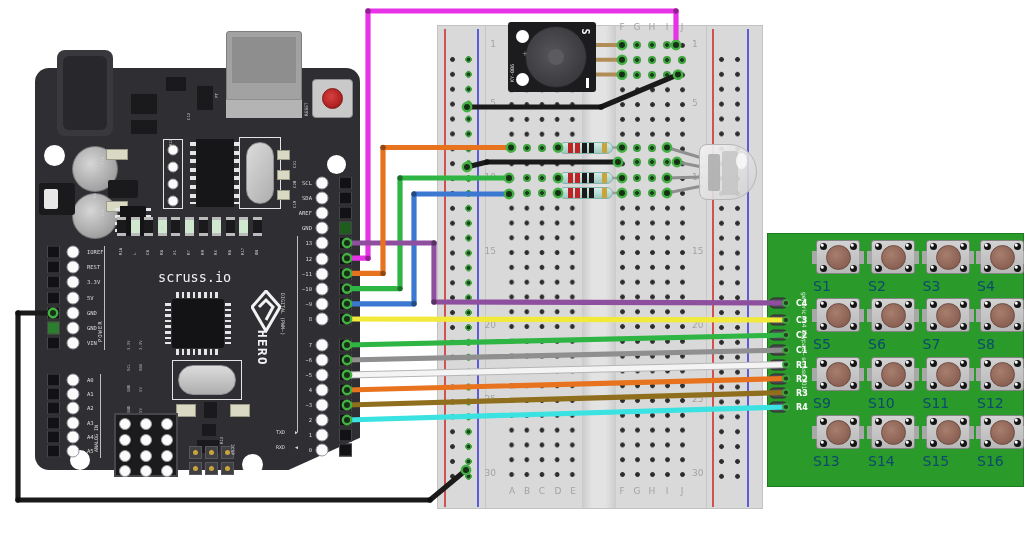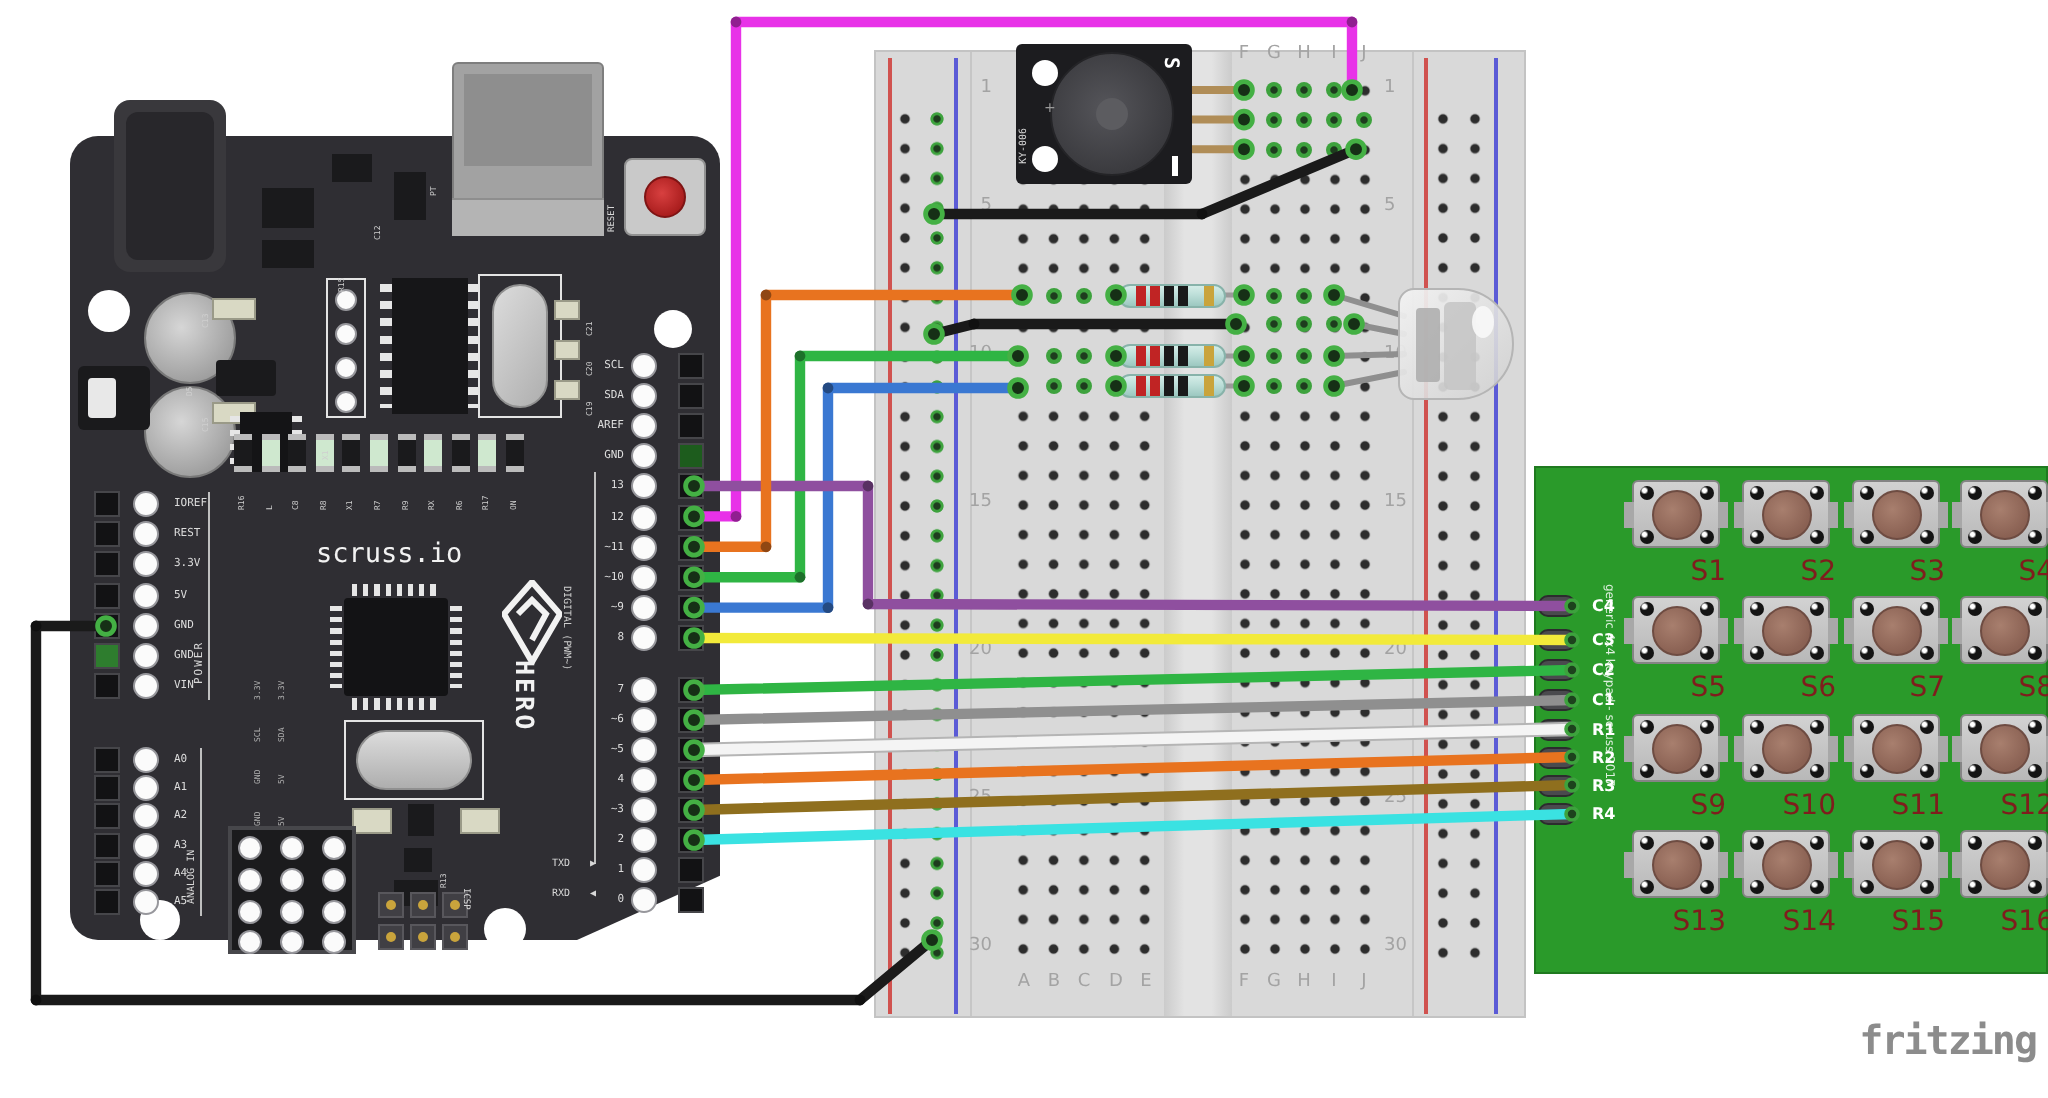--- a/index.html
+++ b/index.html
@@ -26,21 +26,21 @@
   .whiteline{position:absolute;width:1px;background:#d8d8d8;opacity:.85;}
   .mounthole{position:absolute;border-radius:50%;background:#fff;}
   
   #keypad{position:absolute;left:767px;top:233px;width:257px;height:254px;background:#2a9a2a;border:1px solid #1f7a1f;box-sizing:border-box;}
   .kbtn{position:absolute;width:44px;height:34px;background:linear-gradient(#d2d2d2,#b8b8b8);border:1px solid #848484;border-radius:3px;box-sizing:border-box;}
   .kbtn .tab{position:absolute;width:5px;height:13px;background:#a8a8a8;top:10px;}
   .kbtn .cdot{position:absolute;width:7px;height:7px;border-radius:50%;
         background:radial-gradient(circle at 32% 32%,#fff 0 1px,#141414 2px);}
   .kbtn .brown{position:absolute;left:9px;top:4px;width:25px;height:25px;border-radius:50%;
         background:radial-gradient(circle at 40% 38%,#a87f6e,#8a6153 70%);border:1px solid #6e4c42;box-sizing:border-box;}
-  .klabel{position:absolute;color:#7f1d1d;font-size:14px;text-align:right;width:50px;transform:translateX(-50%);font-family:"DejaVu Sans",sans-serif;}
+  .klabel{position:absolute;color:#0c4a6e;font-size:14px;text-align:left;width:50px;transform:translateX(-50%);font-family:"DejaVu Sans",sans-serif;}
   .kpin{position:absolute;left:769px;width:19px;height:11px;background:#4a4a4e;border:1px solid #2c2c2e;border-radius:5px;box-sizing:border-box;transform:translate(0,-50%);}
   .kpinlabel{position:absolute;left:796px;color:#fff;font-size:8px;font-weight:bold;transform:translate(0,-50%);font-family:"DejaVu Sans",sans-serif;}
   
   .smd{position:absolute;background:#1a1a1c;}
   .cap-light{position:absolute;background:#d9d9c4;border:1px solid #9a9a88;box-sizing:border-box;}
   svg{position:absolute;left:0;top:0;}
   #fritzing-logo{position:absolute;left:896px;top:508px;width:122px;text-align:right;
       font-family:"DejaVu Sans Mono",monospace;font-weight:bold;font-size:20px;color:#8c8c8c;letter-spacing:-1px;}
 </style>
 </head>
@@ -681,14 +681,13 @@
       <circle cx="786" cy="303" r="3" fill="#1d421d" stroke="#3da23d" stroke-width="1.8"></circle>
       <circle cx="786" cy="320" r="3" fill="#1d421d" stroke="#3da23d" stroke-width="1.8"></circle>
       <circle cx="786" cy="335" r="3" fill="#1d421d" stroke="#3da23d" stroke-width="1.8"></circle>
       <circle cx="786" cy="350" r="3" fill="#1d421d" stroke="#3da23d" stroke-width="1.8"></circle>
       <circle cx="786" cy="364.5" r="3" fill="#1d421d" stroke="#3da23d" stroke-width="1.8"></circle>
       <circle cx="786" cy="378.5" r="3" fill="#1d421d" stroke="#3da23d" stroke-width="1.8"></circle>
       <circle cx="786" cy="392.5" r="3" fill="#1d421d" stroke="#3da23d" stroke-width="1.8"></circle>
       <circle cx="786" cy="407" r="3" fill="#1d421d" stroke="#3da23d" stroke-width="1.8"></circle>
     </svg>
 
-  <div id="fritzing-logo">fritzing</div>
 </div>
 
 </body></html>

